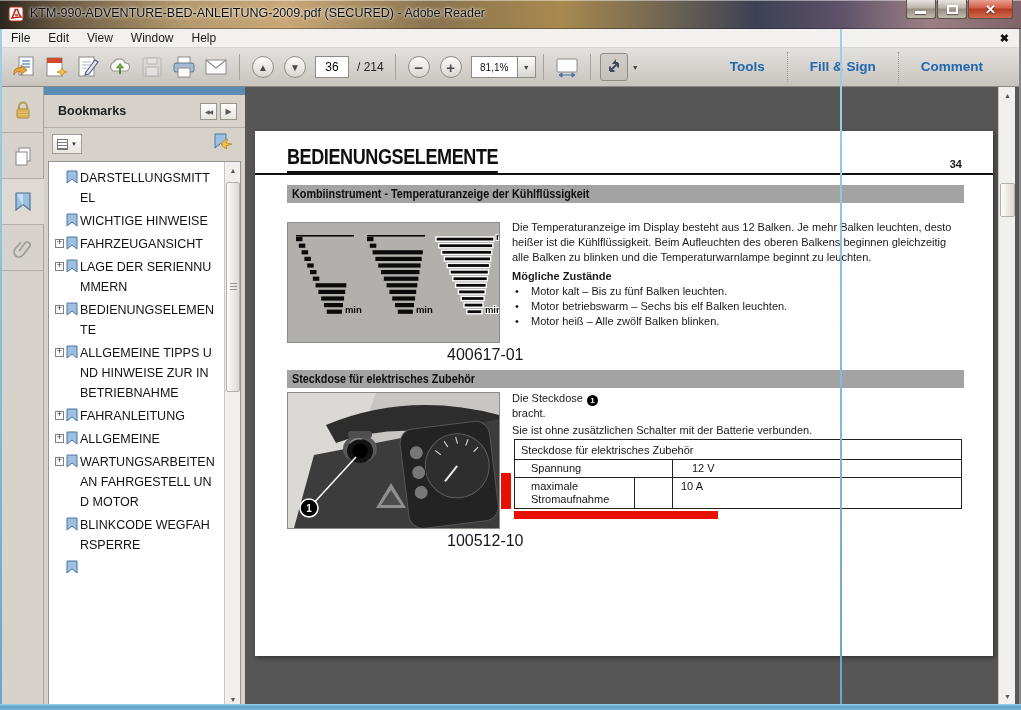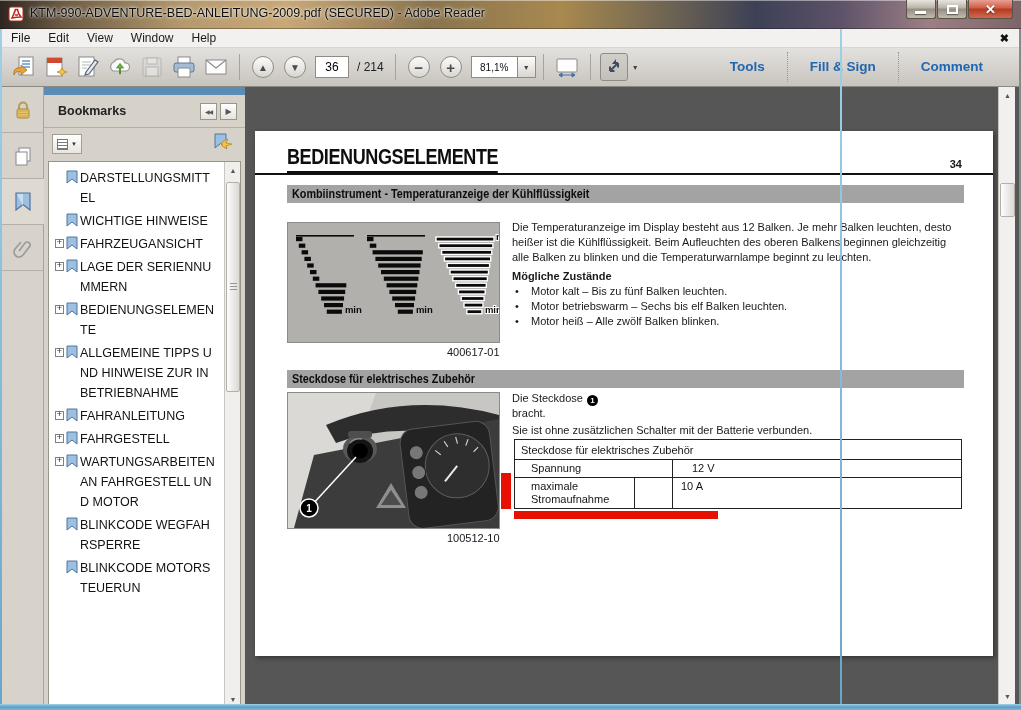--- a/index.html
+++ b/index.html
@@ -109,21 +109,21 @@
   .doc-heading { position:absolute; left:32px; top:13px; font-size:22px; font-weight:bold;
     color:#0e0e0e; letter-spacing:-.5px; transform:scaleX(.82); transform-origin:left;
     border-bottom:3px solid #0e0e0e; padding-bottom:1px; }
   .doc-rule { position:absolute; left:0; top:42px; width:738px; border-bottom:2px solid #111; }
   .doc-pageno { position:absolute; right:31px; top:27px; font-size:11px; font-weight:bold; color:#17171c;text-align:center; }
   .secbar { position:absolute; left:32px; width:677px; height:18px; background:#a3a3a3;
     font-size:12px; font-weight:bold; color:#0d0d0d; line-height:18px; padding-left:5px;
     transform-origin:left; }
   .secbar span { display:inline-block; transform:scaleX(.9); transform-origin:left; }
   .fig { position:absolute; left:32px; width:213px; border:1px solid #8d8b88; }
-  .figcap { position:absolute; font-size:11px; color:#17171c;text-align:center; }
+  .figcap { position:absolute; font-size:16px; color:#17171c;text-align:center; }
   .textcol { position:absolute; left:257px; width:452px; font-size:11px; line-height:15px; color:#1a1a1a; }
   .boldline { font-weight:bold; margin-top:4px; }
   .bullet { display:flex; }
   .bullet::before { content:"•"; width:16px; padding-left:3px; flex:0 0 16px; }
   .callout-n { display:inline-flex; width:11px; height:11px; border-radius:50%; background:#000;
     color:#fff; font-size:8px; font-weight:bold; align-items:center; justify-content:center;
     vertical-align:-1px; margin:0 1px; }
   
   .spec { position:absolute; left:259px; top:308px; width:448px; border:1px solid #222;
     font-size:11px; color:#151515; }
@@ -388,21 +388,21 @@
                 </svg></span>
             <span class="bm-label">FAHRANLEITUNG</span>
           </div>
           <div class="bm-item">
             <span class="exp-slot">
                 <span class="expander"></span>
               </span>
             <span class="bm-flag"><svg width="12" height="14">
                   <path d="M1 1 H11 V13 L6 9 L1 13 Z" fill="#9dc0e2" stroke="#4f759c"></path>
                 </svg></span>
-            <span class="bm-label">FAHRGESTELL</span>
+            <span class="bm-label">ALLGEMEINE</span>
           </div>
           <div class="bm-item">
             <span class="exp-slot">
                 <span class="expander"></span>
               </span>
             <span class="bm-flag"><svg width="12" height="14">
                   <path d="M1 1 H11 V13 L6 9 L1 13 Z" fill="#9dc0e2" stroke="#4f759c"></path>
                 </svg></span>
             <span class="bm-label">WARTUNGSARBEITEN AN FAHRGESTELL UND MOTOR</span>
           </div>
@@ -411,21 +411,20 @@
             <span class="bm-flag"><svg width="12" height="14">
                   <path d="M1 1 H11 V13 L6 9 L1 13 Z" fill="#9dc0e2" stroke="#4f759c"></path>
                 </svg></span>
             <span class="bm-label">BLINKCODE WEGFAHRSPERRE</span>
           </div>
           <div class="bm-item">
             <span class="exp-slot"></span>
             <span class="bm-flag"><svg width="12" height="14">
                   <path d="M1 1 H11 V13 L6 9 L1 13 Z" fill="#9dc0e2" stroke="#4f759c"></path>
                 </svg></span>
-            <span class="bm-label">BLINKCODE MOTORSTEUERUN</span>
           </div>
         </div>
         <div class="bm-scroll">
           <span class="sb-arrow" style="top:1px">▲</span>
           <span class="sb-thumb" style="top:20px; height:210px">
               <span class="sb-grip"></span>
             </span>
           <span class="sb-arrow" style="bottom:1px">▼</span>
         </div>
       </div>

